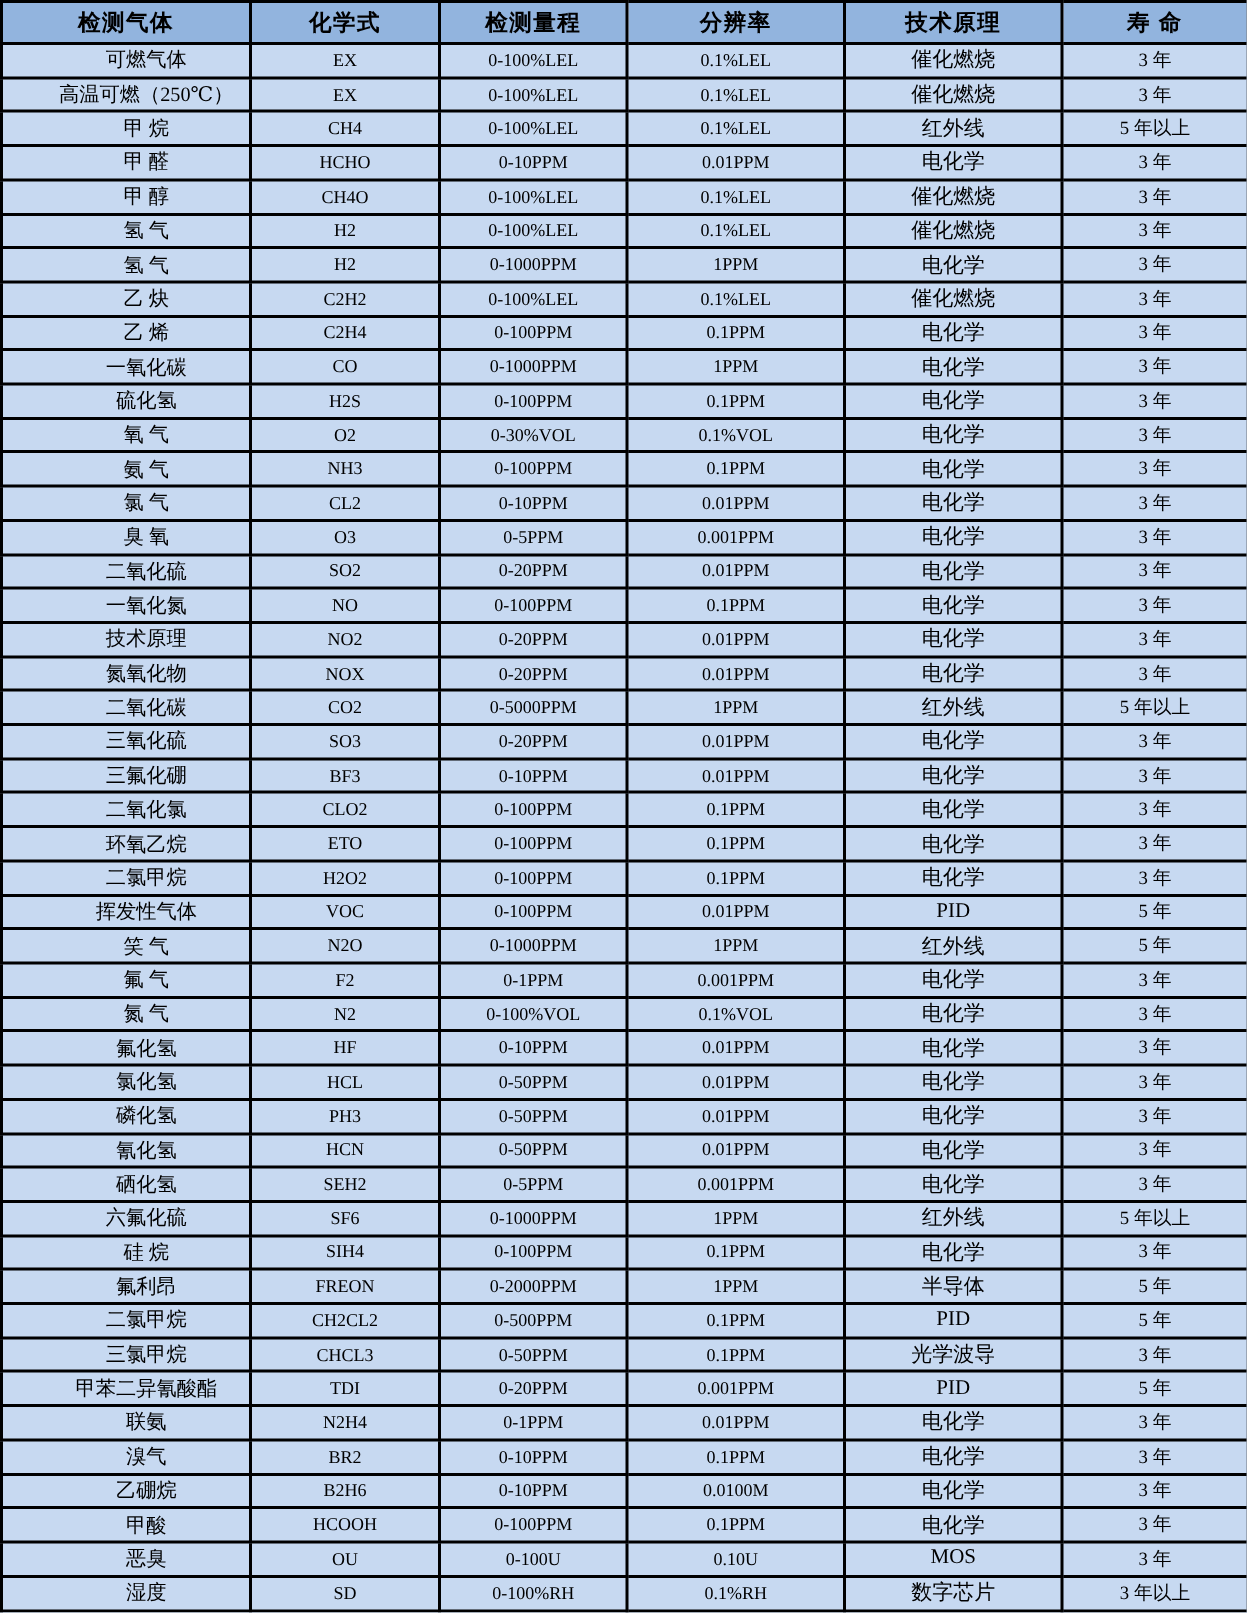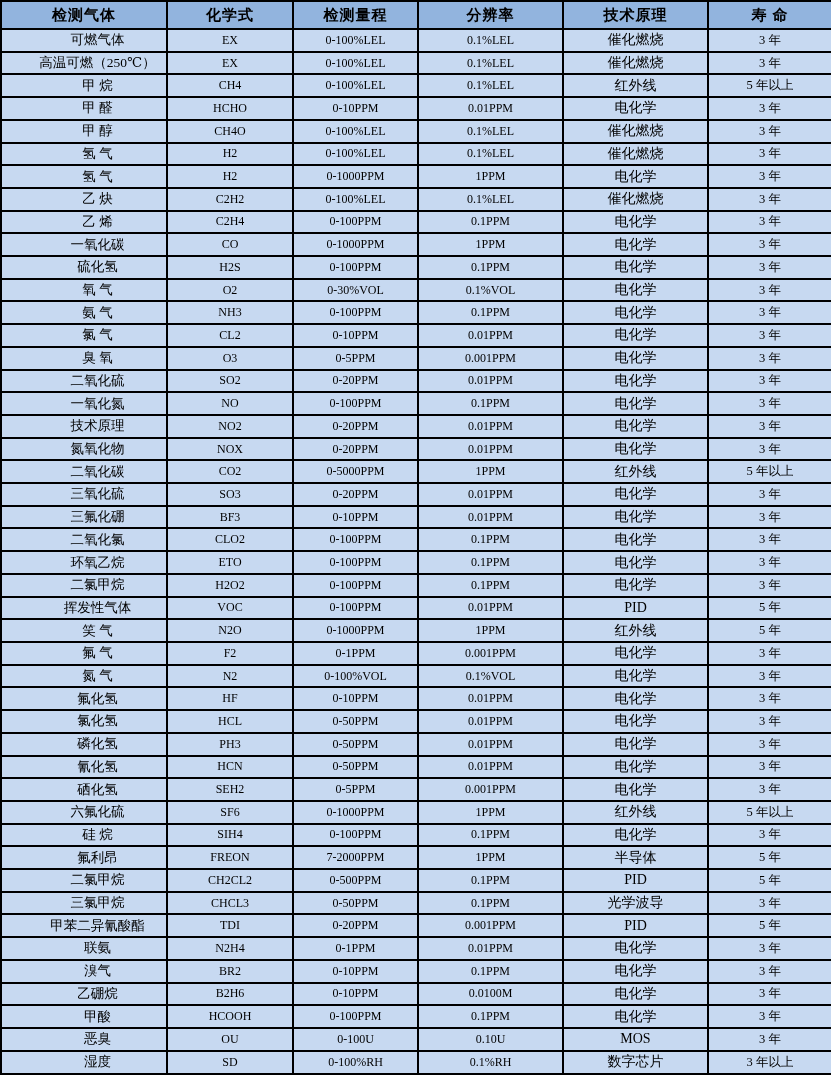--- a/index.html
+++ b/index.html
@@ -366,21 +366,21 @@
         <td class="col-gas">硅 烷</td>
         <td class="col-formula">SIH4</td>
         <td class="col-range">0-100PPM</td>
         <td class="col-resolution">0.1PPM</td>
         <td class="col-principle">电化学</td>
         <td class="col-lifespan">3 年</td>
       </tr>
       <tr>
         <td class="col-gas">氟利昂</td>
         <td class="col-formula">FREON</td>
-        <td class="col-range">7-2000PPM</td>
+        <td class="col-range">0-2000PPM</td>
         <td class="col-resolution">1PPM</td>
         <td class="col-principle">半导体</td>
         <td class="col-lifespan">5 年</td>
       </tr>
       <tr>
         <td class="col-gas">二氯甲烷</td>
         <td class="col-formula">CH2CL2</td>
         <td class="col-range">0-500PPM</td>
         <td class="col-resolution">0.1PPM</td>
         <td class="col-principle">PID</td>

